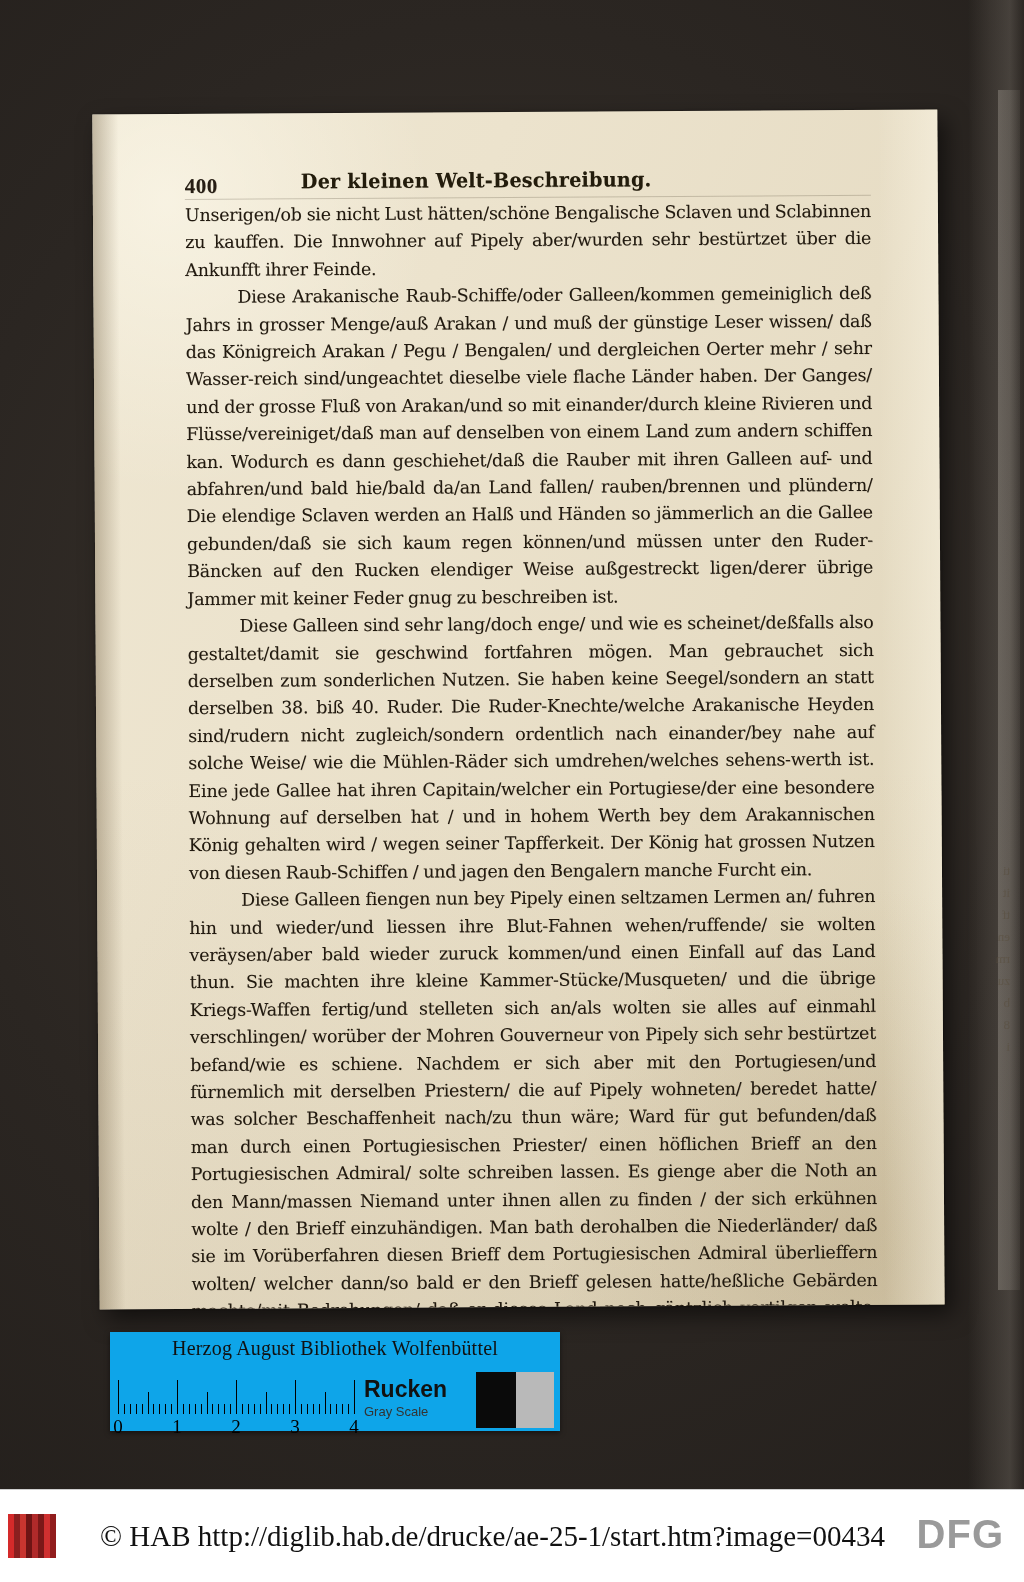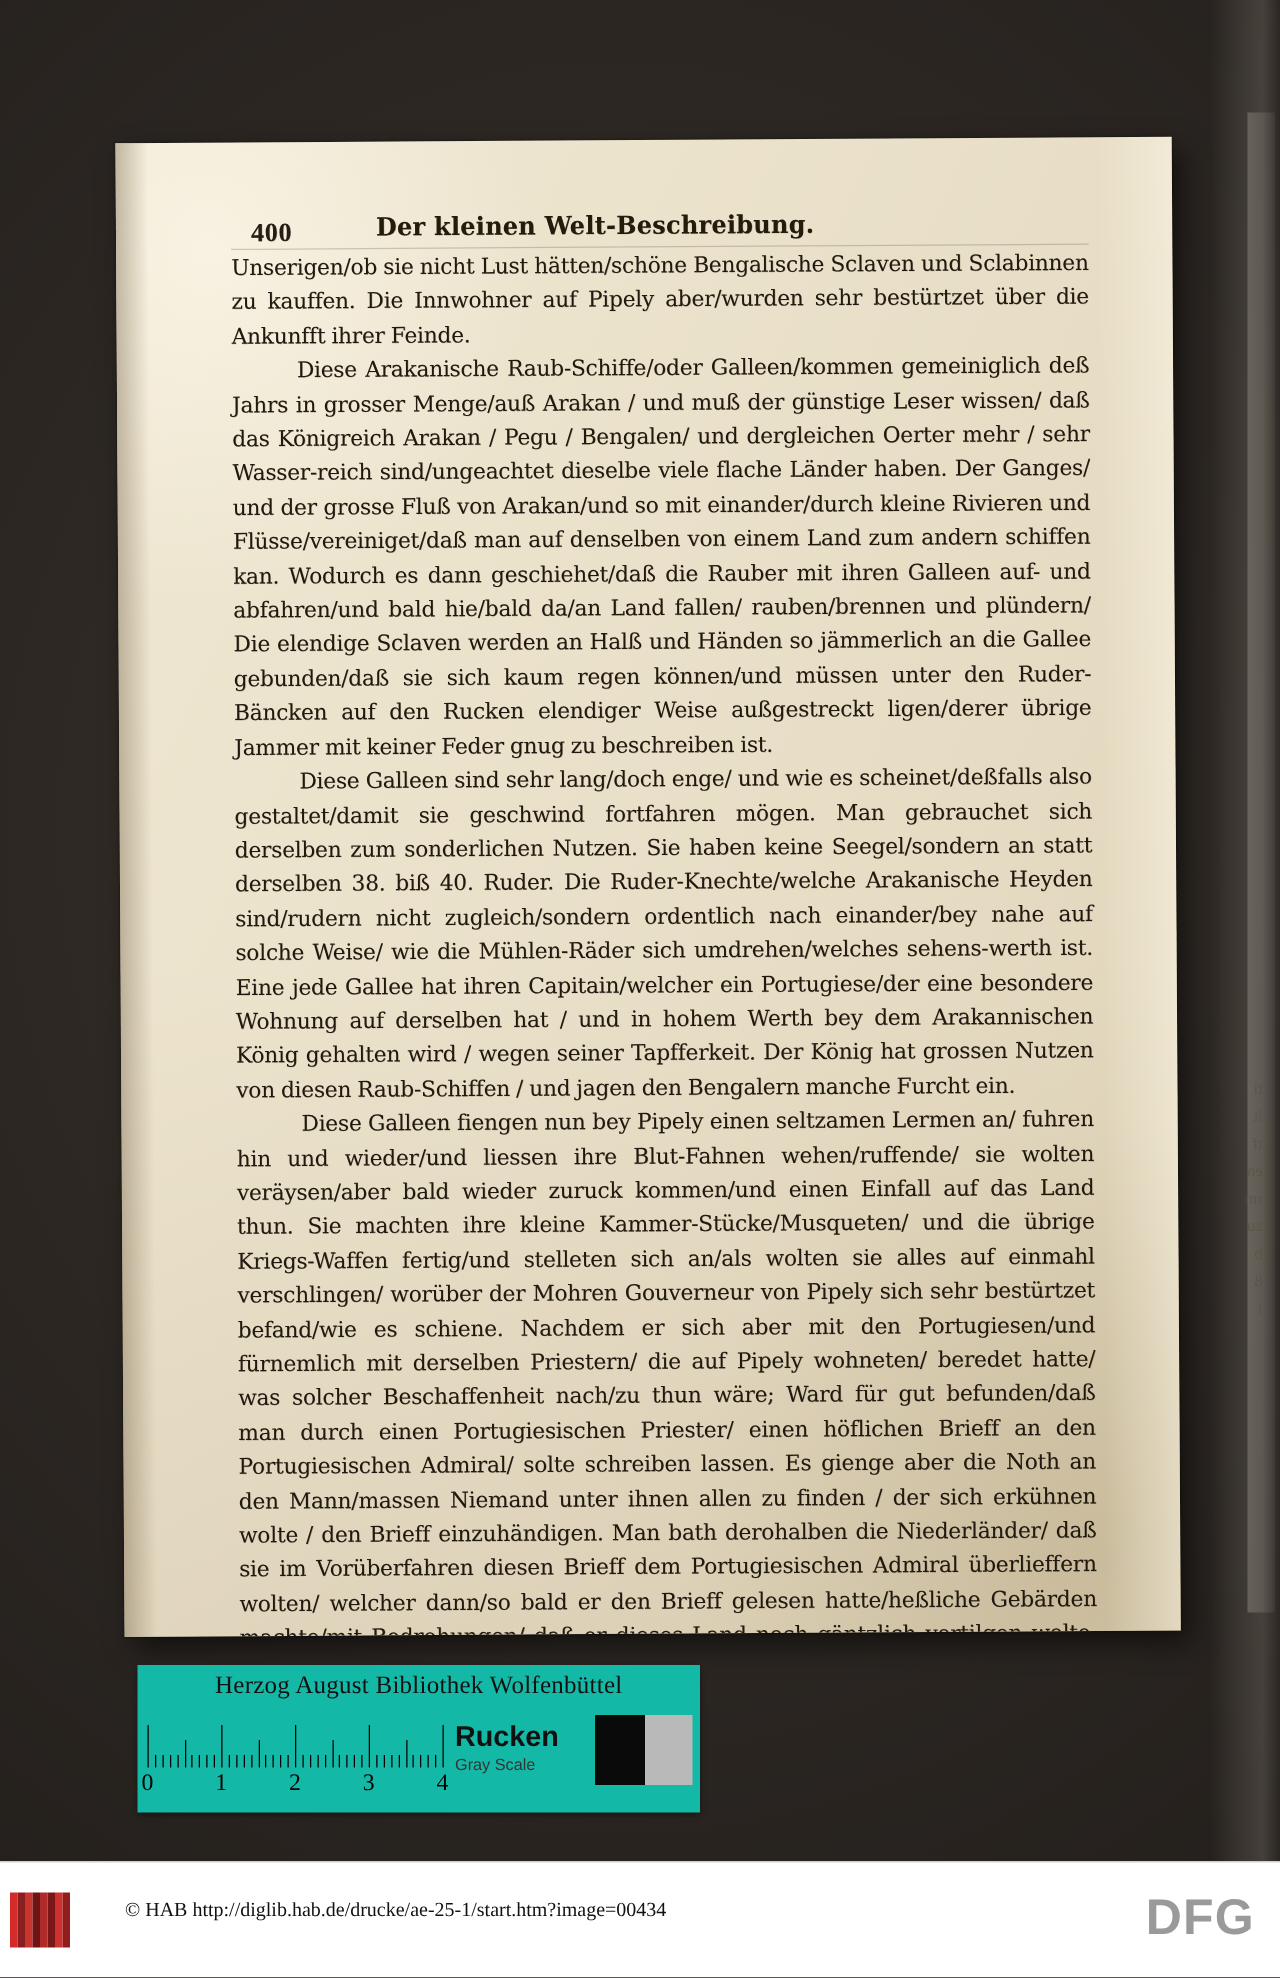--- a/index.html
+++ b/index.html
@@ -116,21 +116,21 @@
     width: 686px;
   }
 
   .headline-row {
     position: relative;
     height: 30px;
     margin-bottom: 2px;
   }
   #page-number {
     position: absolute;
-    left: 16px;
+    left: 0;
     top: 4px;
     font-family: "Liberation Serif", serif;
     font-weight: bold;
     font-size: 21px;
     color: #2a2117;
     letter-spacing: 0.5px;
   }
   #running-head {
     position: absolute;
     left: 116px;
@@ -173,22 +173,22 @@
     filter: contrast(1.04) saturate(0.92);
     text-shadow: 0.3px 0.3px 0px rgba(40,30,18,0.30);
   }
 
   
   #target-card {
     position: absolute;
     left: 110px;
     top: 1332px;
     width: 450px;
-    height: 118px;
-    background: #14b8a6;
+    height: 99px;
+    background: #0ea5e9;
     box-shadow: 0 2px 5px rgba(0,0,0,0.5);
   }
   #library-name {
     position: absolute;
     left: 0; right: 0; top: 5px;
     text-align: center;
     font-family: "Liberation Serif", serif;
     font-size: 20px;
     color: #111;
     letter-spacing: 0.2px;
@@ -275,21 +275,21 @@
   }
   .colorbar-stripe {
     width: 6px;
     height: 100%;
   }
   #footer-credit {
     position: absolute;
     left: 100px;
     top: 30px;
     font-family: "Liberation Serif", serif;
-    font-size: 16px;
+    font-size: 29px;
     color: #111;
     white-space: nowrap;
   }
   #dfg-logo {
     position: absolute;
     right: 20px;
     top: 22px;
     font-family: "Liberation Sans", sans-serif;
     font-weight: bold;
     font-size: 40px;

